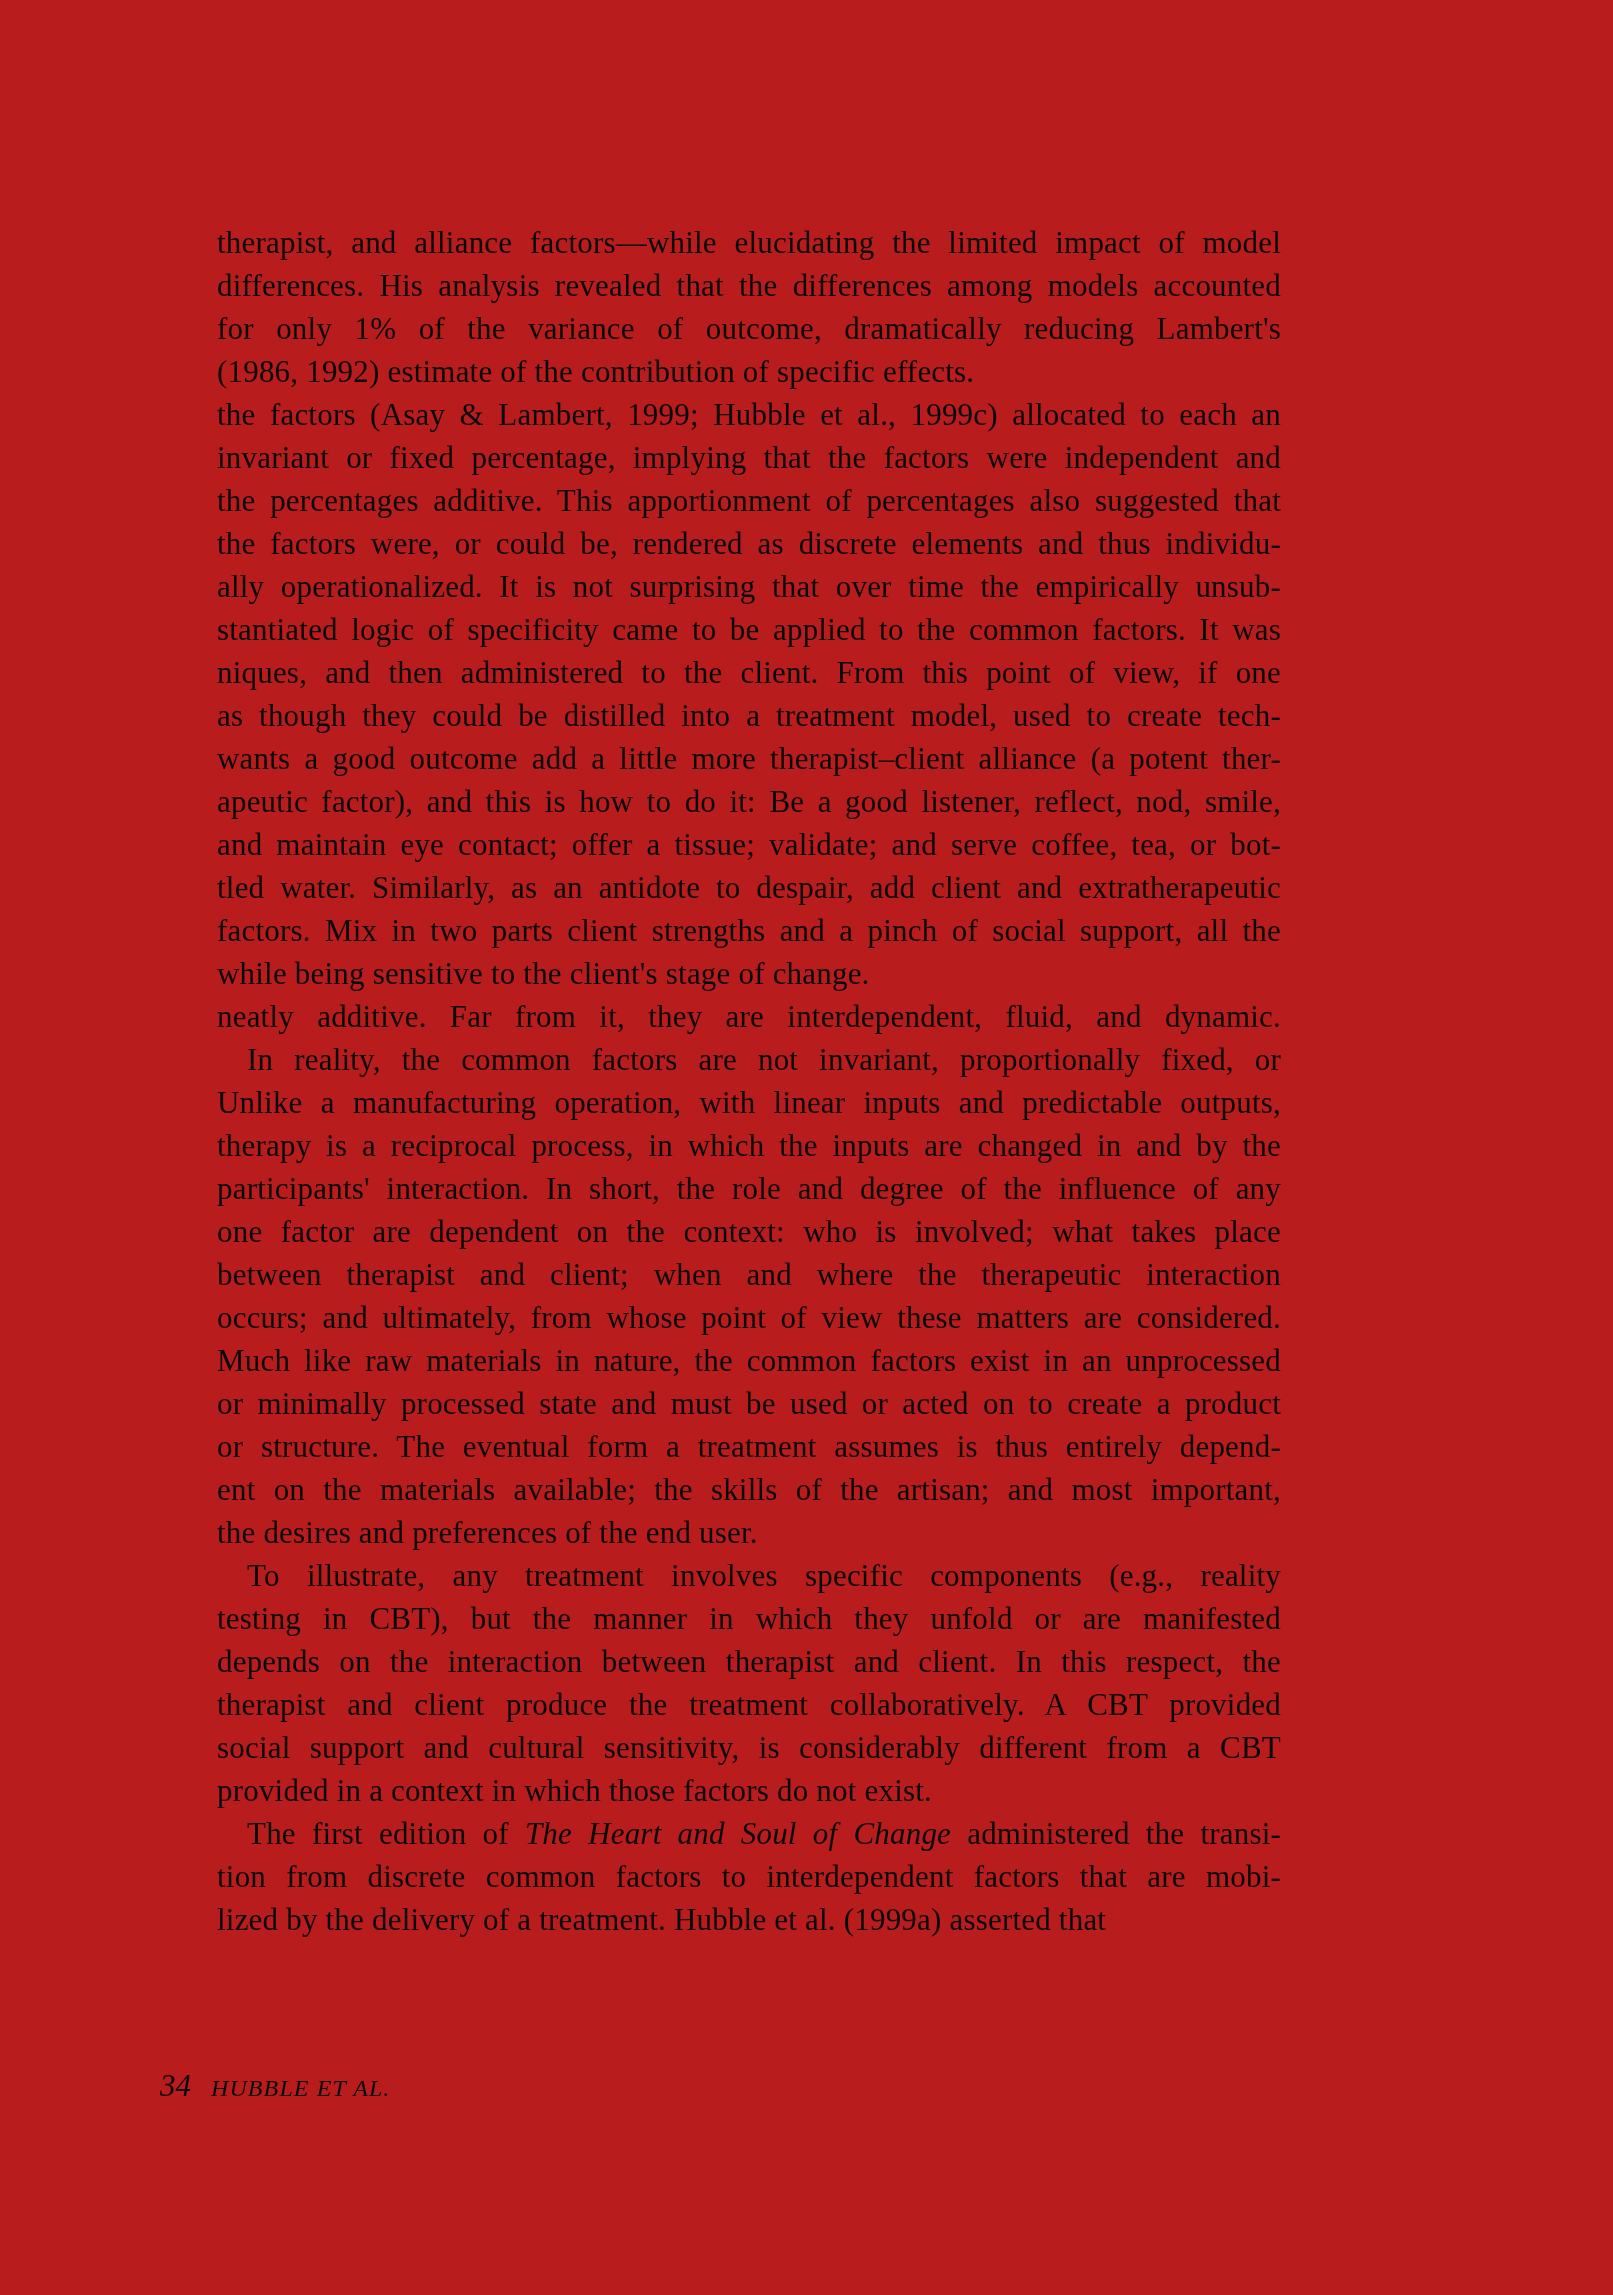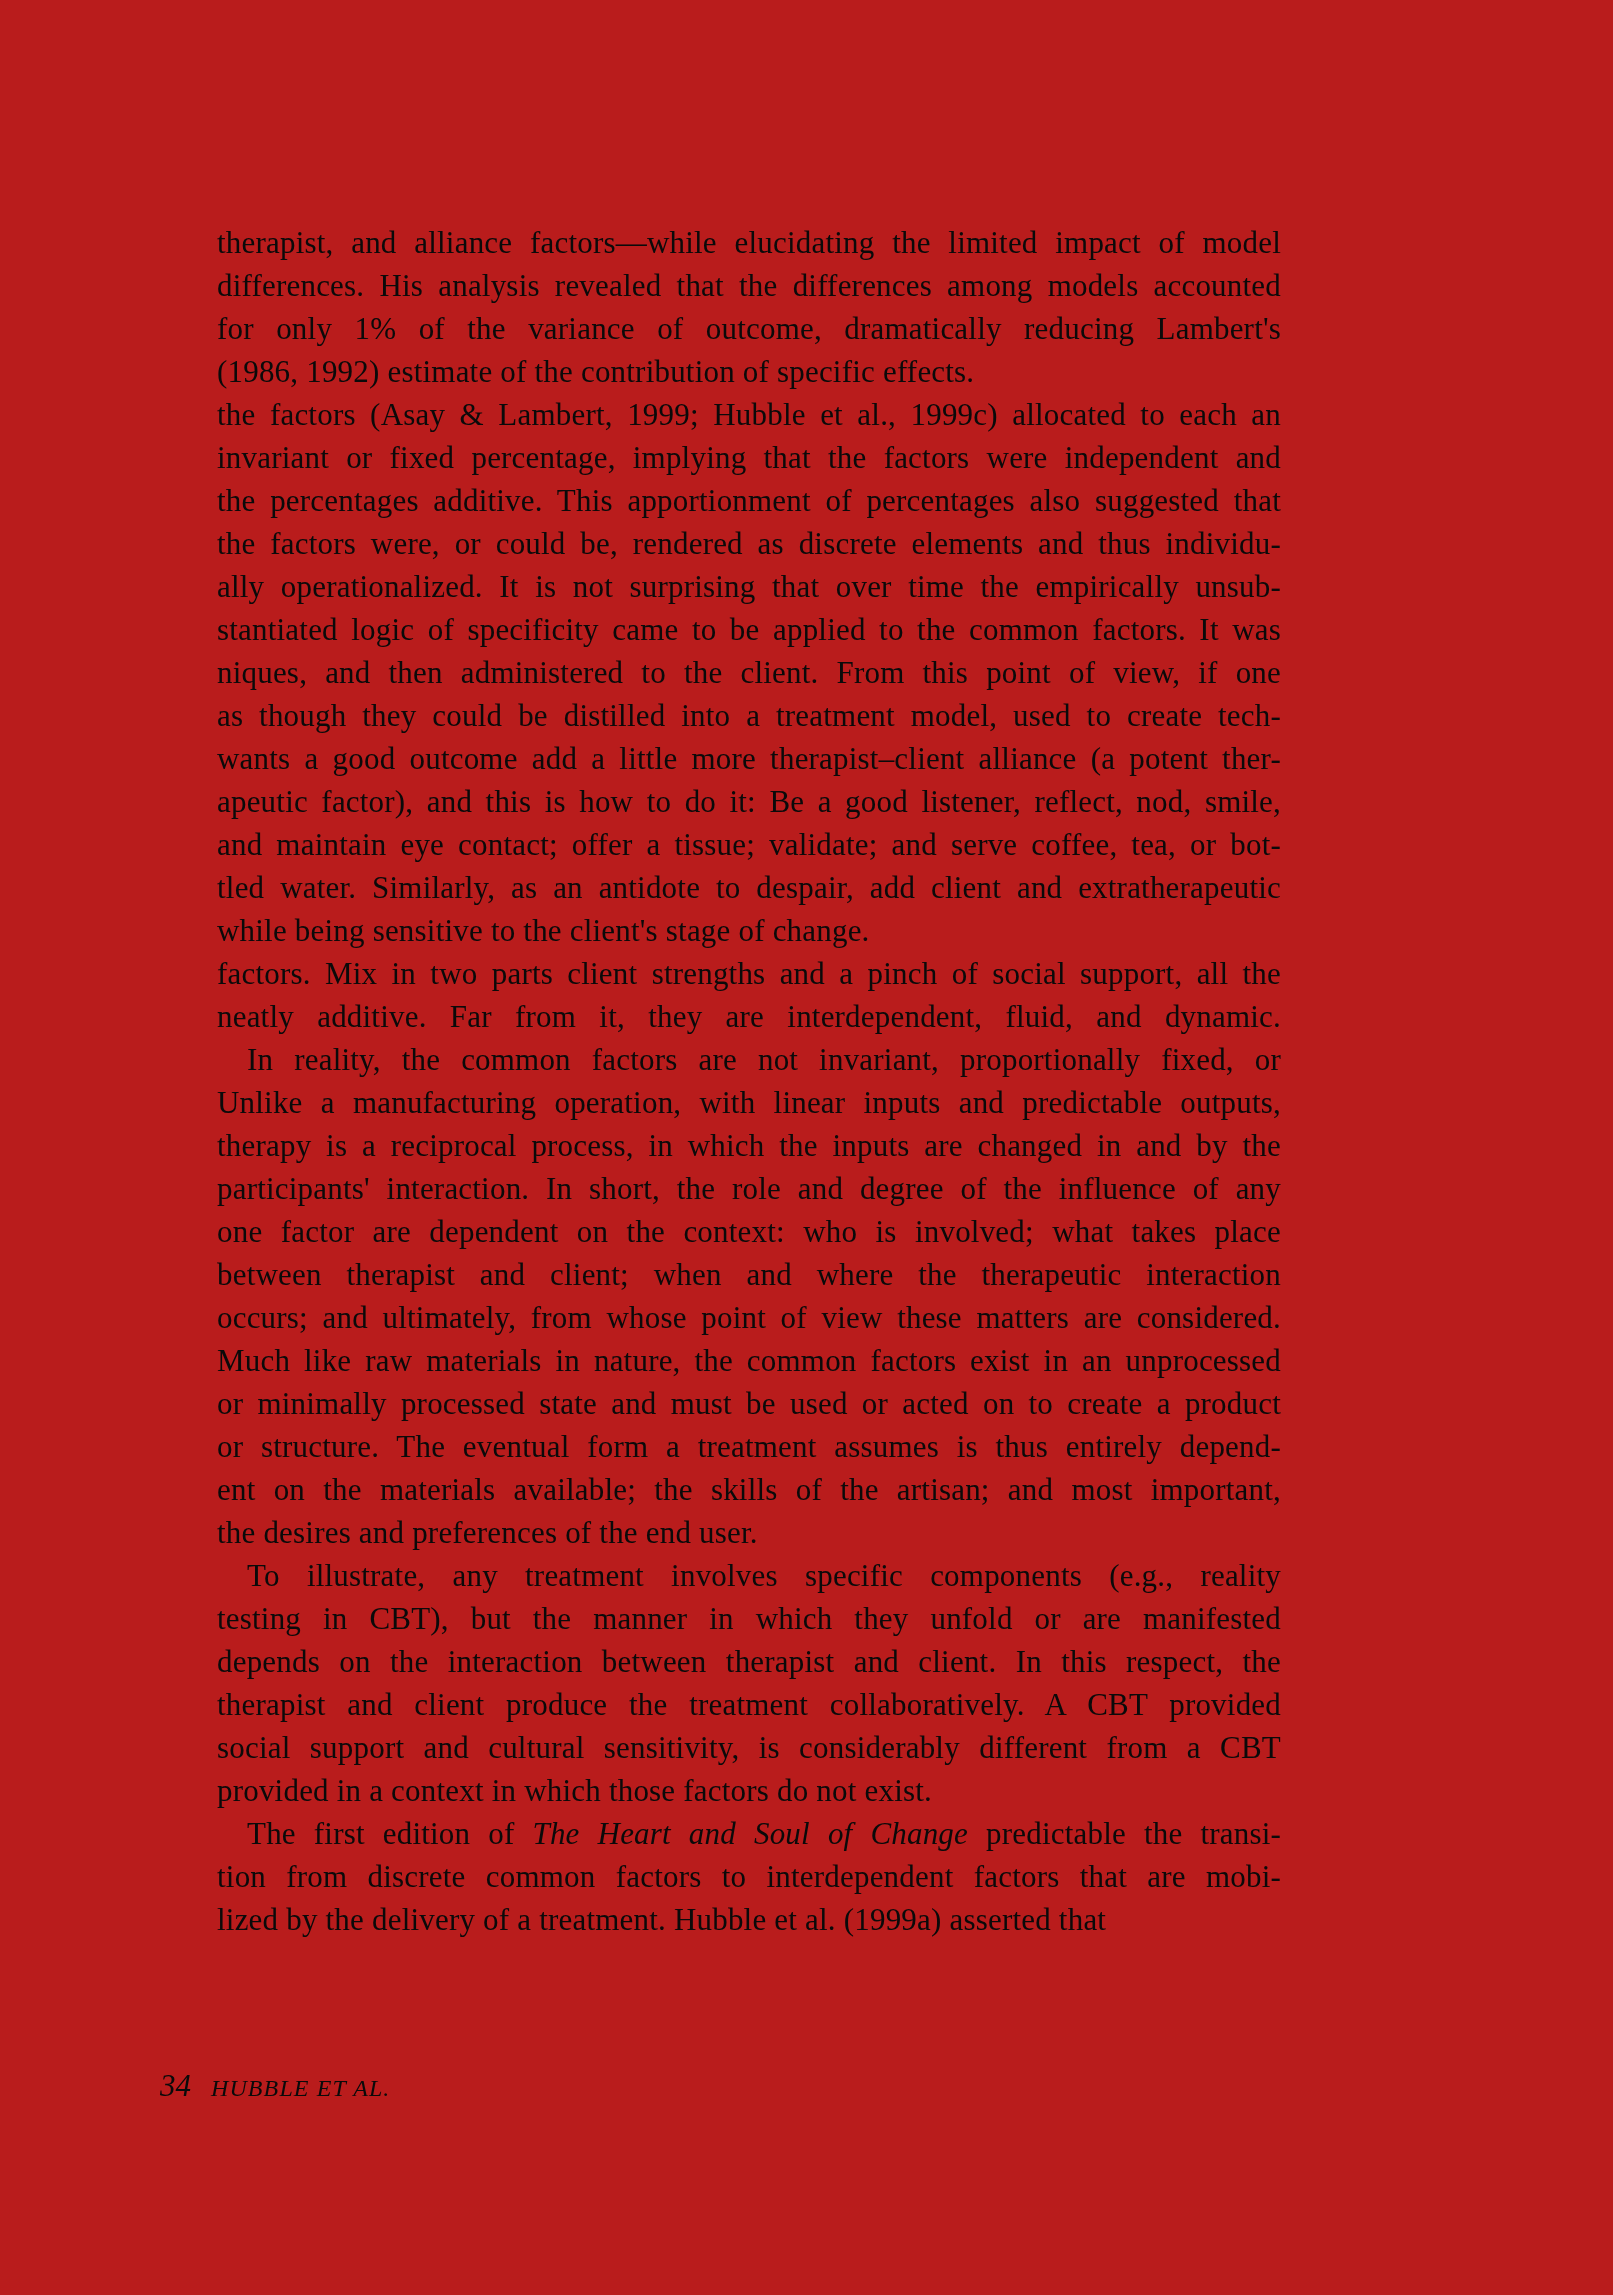--- a/index.html
+++ b/index.html
@@ -72,42 +72,42 @@
       <div class="line">the percentages additive. This apportionment of percentages also suggested that</div>
       <div class="line">the factors were, or could be, rendered as discrete elements and thus individu-</div>
       <div class="line">ally operationalized. It is not surprising that over time the empirically unsub-</div>
       <div class="line">stantiated logic of specificity came to be applied to the common factors. It was</div>
       <div class="line">niques, and then administered to the client. From this point of view, if one</div>
       <div class="line">as though they could be distilled into a treatment model, used to create tech-</div>
       <div class="line">wants a good outcome add a little more therapist–client alliance (a potent ther-</div>
       <div class="line">apeutic factor), and this is how to do it: Be a good listener, reflect, nod, smile,</div>
       <div class="line">and maintain eye contact; offer a tissue; validate; and serve coffee, tea, or bot-</div>
       <div class="line">tled water. Similarly, as an antidote to despair, add client and extratherapeutic</div>
+      <div class="line">factors. Mix in two parts client strengths and a pinch of social support, all the</div>
       <div class="line last">while being sensitive to the client's stage of change.</div>
-      <div class="line">factors. Mix in two parts client strengths and a pinch of social support, all the</div>
       <div class="line">neatly additive. Far from it, they are interdependent, fluid, and dynamic.</div>
       <div class="line indent">In reality, the common factors are not invariant, proportionally fixed, or</div>
       <div class="line">Unlike a manufacturing operation, with linear inputs and predictable outputs,</div>
       <div class="line">therapy is a reciprocal process, in which the inputs are changed in and by the</div>
       <div class="line">participants' interaction. In short, the role and degree of the influence of any</div>
       <div class="line">one factor are dependent on the context: who is involved; what takes place</div>
       <div class="line">between therapist and client; when and where the therapeutic interaction</div>
       <div class="line">occurs; and ultimately, from whose point of view these matters are considered.</div>
       <div class="line">Much like raw materials in nature, the common factors exist in an unprocessed</div>
       <div class="line">or minimally processed state and must be used or acted on to create a product</div>
       <div class="line">or structure. The eventual form a treatment assumes is thus entirely depend-</div>
       <div class="line">ent on the materials available; the skills of the artisan; and most important,</div>
       <div class="line last">the desires and preferences of the end user.</div>
       <div class="line indent">To illustrate, any treatment involves specific components (e.g., reality</div>
       <div class="line">testing in CBT), but the manner in which they unfold or are manifested</div>
       <div class="line">depends on the interaction between therapist and client. In this respect, the</div>
       <div class="line">therapist and client produce the treatment collaboratively. A CBT provided</div>
       <div class="line">social support and cultural sensitivity, is considerably different from a CBT</div>
       <div class="line last">provided in a context in which those factors do not exist.</div>
-      <div class="line indent"><span>The first edition of </span><span class="italic">The Heart and Soul of Change</span><span> predictable the transi-</span></div>
+      <div class="line indent"><span>The first edition of </span><span class="italic">The Heart and Soul of Change</span><span> administered the transi-</span></div>
       <div class="line">tion from discrete common factors to interdependent factors that are mobi-</div>
       <div class="line last">lized by the delivery of a treatment. Hubble et al. (1999a) asserted that</div>
     </div>
   <div class="footer">
     <span class="folio">34</span>
     <span class="running-head">HUBBLE ET AL.</span>
   </div>
 </div>
 
 

